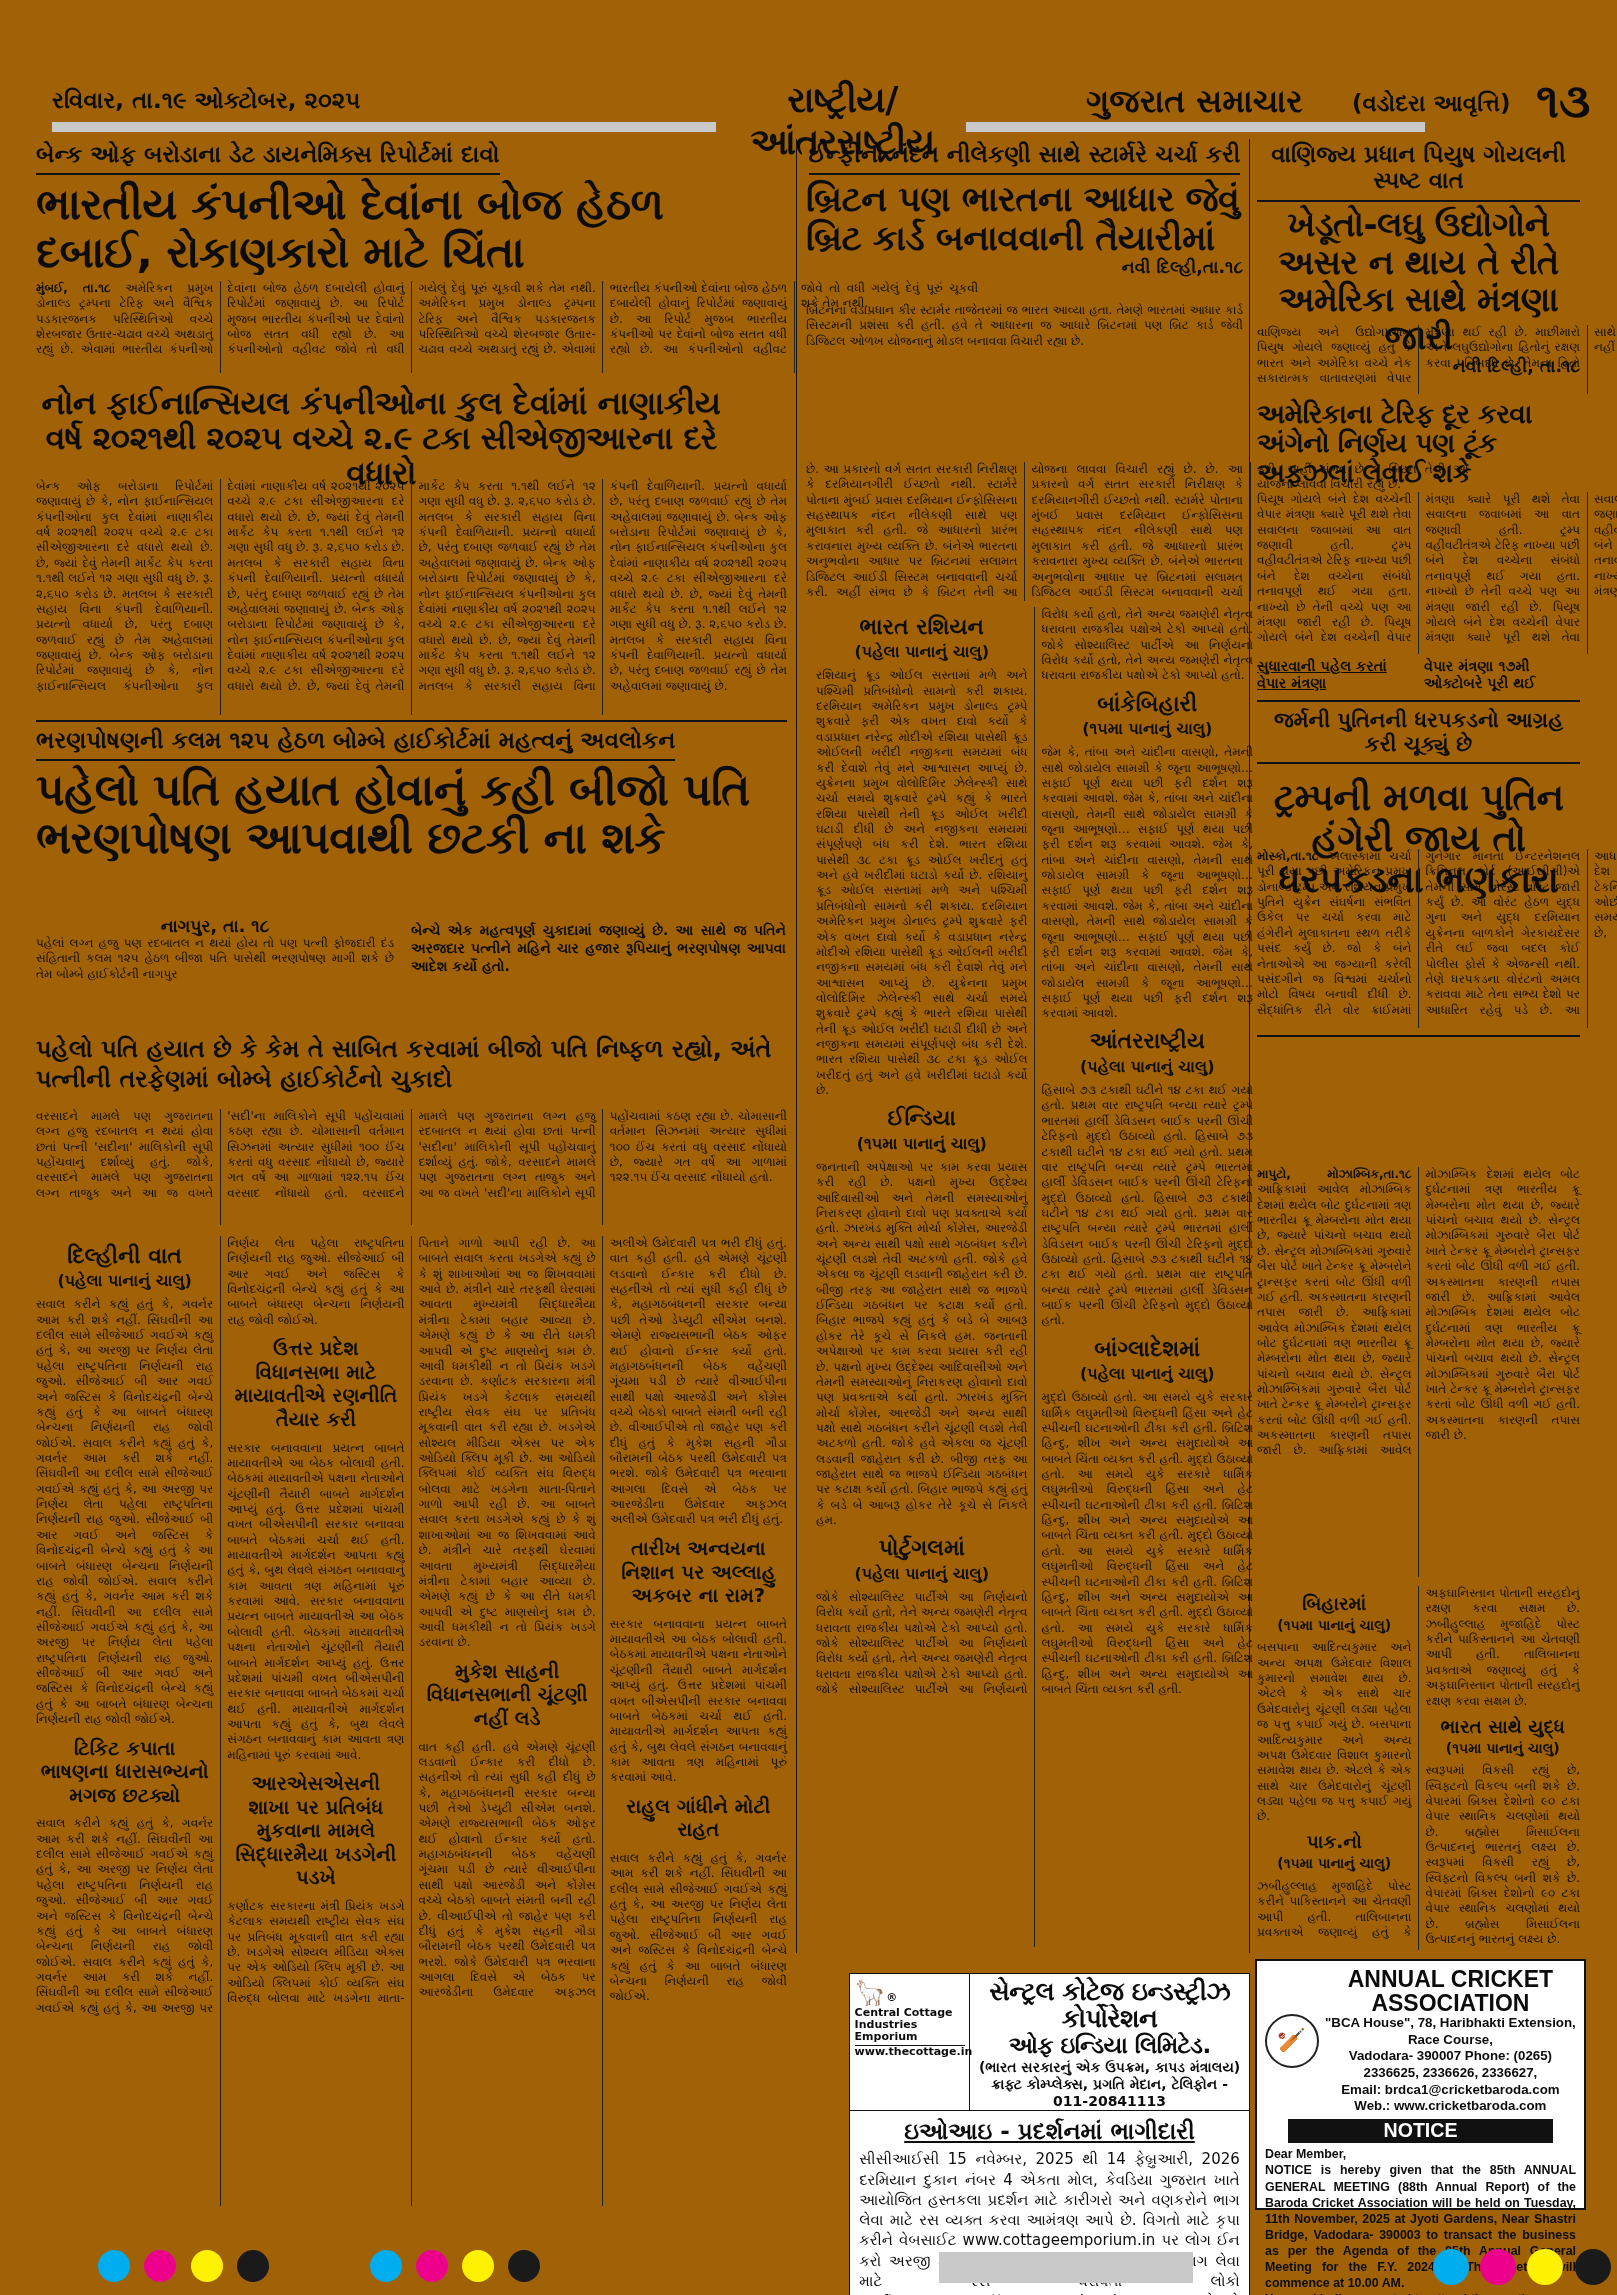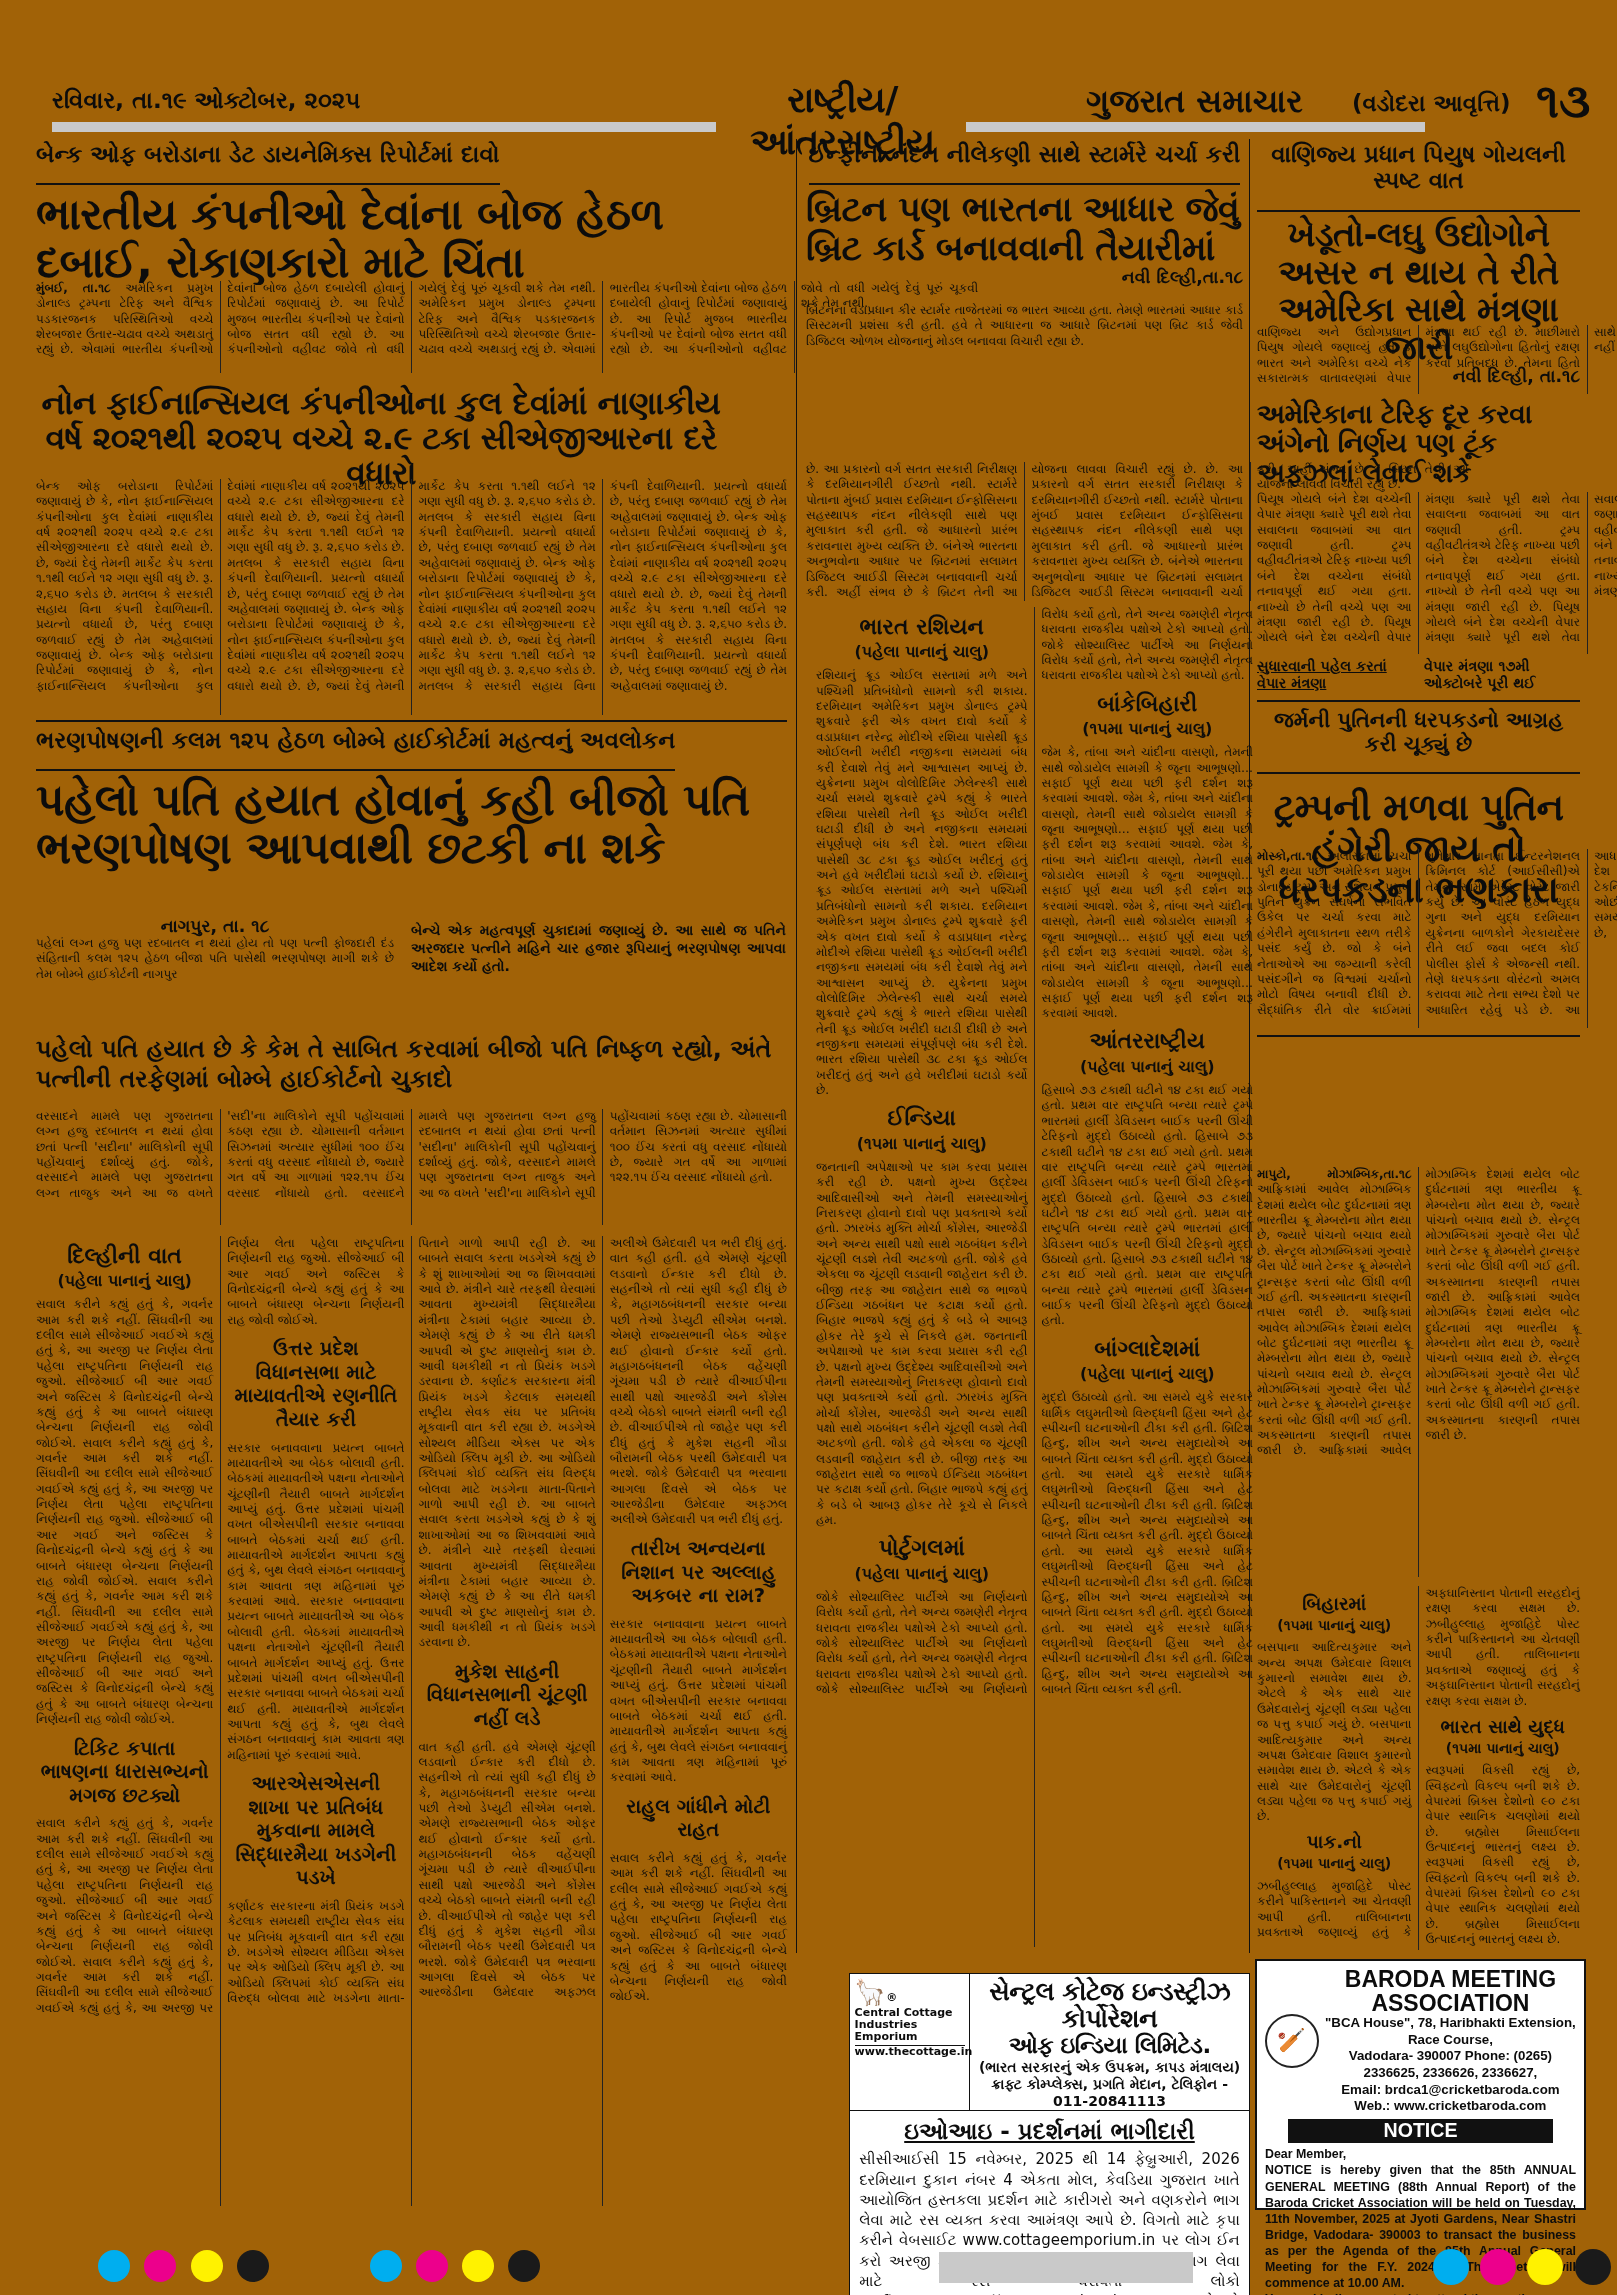--- a/index.html
+++ b/index.html
@@ -1,19 +1,19 @@
 <!DOCTYPE html>
 <html style="font-size:9.2px"><head>
 <meta charset="utf-8">
 <style>
   html,body{margin:0;padding:0;background:#777;}
   .page{position:relative;width:1617px;height:2295px;background:#a16207;color:#0c0c0c;
         font-family:"DejaVu Sans","Liberation Sans",sans-serif;overflow:hidden;}
   .abs{position:absolute;}
-  .kicker{font-weight:bold;font-size:23px;border-bottom:2.3px solid #111;padding-bottom:16px;display:inline-block;line-height:1.15;}
+  .kicker{font-weight:bold;font-size:23px;border-bottom:2.3px solid #111;padding-bottom:6px;display:inline-block;line-height:1.15;}
   .headline{font-weight:bold;line-height:1.1;letter-spacing:-0.6px;}
   .dateline{font-weight:bold;font-size:17.3px;text-align:right;}
   .bodytext{font-size:12px;line-height:1.28;text-align:justify;column-gap:14px;column-rule:0.6px solid #222;}
   .bodytext .dl{font-weight:bold;}
   .colhead{font-weight:bold;font-size:22px;text-align:center;margin:5.8px 0 1.2px;}
   .cont{font-size:16px;font-weight:bold;text-align:center;margin-bottom:5.8px;}
   .subhead{font-weight:bold;font-size:19.6px;text-align:center;line-height:1.2;margin:9.2px 3.5px;break-inside:avoid;}
   .deck{font-weight:bold;font-size:24px;line-height:1.25;text-align:center;}
   .hrule{background:#111;height:1.7px;}
   .vrule{background:#111;width:1.2px;}
@@ -175,21 +175,21 @@
     <div class="colhead" style="font-size:18.5px;">ભારત સાથે યુદ્ધ</div>
     <div class="cont" style="font-size:14px;">(૧૫મા પાનાનું ચાલુ)</div>
     <div>સ્વરૂપમાં વિકસી રહ્યું છે, સ્વિફ્ટનો વિકલ્પ બની શકે છે. વેપારમાં બ્રિક્સ દેશોનો ૯૦ ટકા વેપાર સ્થાનિક ચલણોમાં થયો છે. બ્રહ્મોસ મિસાઈલના ઉત્પાદનનું ભારતનું લક્ષ્ય છે. સ્વરૂપમાં વિકસી રહ્યું છે, સ્વિફ્ટનો વિકલ્પ બની શકે છે. વેપારમાં બ્રિક્સ દેશોનો ૯૦ ટકા વેપાર સ્થાનિક ચલણોમાં થયો છે. બ્રહ્મોસ મિસાઈલના ઉત્પાદનનું ભારતનું લક્ષ્ય છે.</div>
   </div>
 
   <div class="abs bca" style="left:1255px;top:1959px;width:327px;height:247px;">
     <div class="bca-inner">
       <div style="display:flex;gap:5.8px;align-items:center;">
         <div style="width:50px;height:50px;border:2.3px solid #222;border-radius:50%;flex:0 0 auto;display:flex;align-items:center;justify-content:center;font-size:23px;">🏏</div>
         <div style="flex:1;">
-          <div class="bca-title">BARODA MEETING ASSOCIATION</div>
+          <div class="bca-title">ANNUAL CRICKET ASSOCIATION</div>
           <div class="bca-addr">"BCA House", 78, Haribhakti Extension, Race Course,</div>
           <div class="bca-addr">Vadodara- 390007  Phone: (0265) 2336625, 2336626, 2336627,</div>
           <div class="bca-addr">Email: brdca1@cricketbaroda.com Web.: www.cricketbaroda.com</div>
         </div>
       </div>
       <div class="bca-notice">NOTICE</div>
       <div class="bca-body">Dear Member,</div>
       <div class="bca-body">NOTICE is hereby given that the 85th ANNUAL GENERAL MEETING (88th Annual Report) of the Baroda Cricket Association will  be held on Tuesday, 11th November, 2025 at Jyoti Gardens, Near Shastri Bridge, Vadodara- 390003 to transact the business as per the Agenda of the 85th Annual General Meeting for the F.Y. 2024-25. The meeting will commence at 10.00 AM.</div>
       <div class="bca-body">You are kindly requested to attend the meeting.</div>
 

